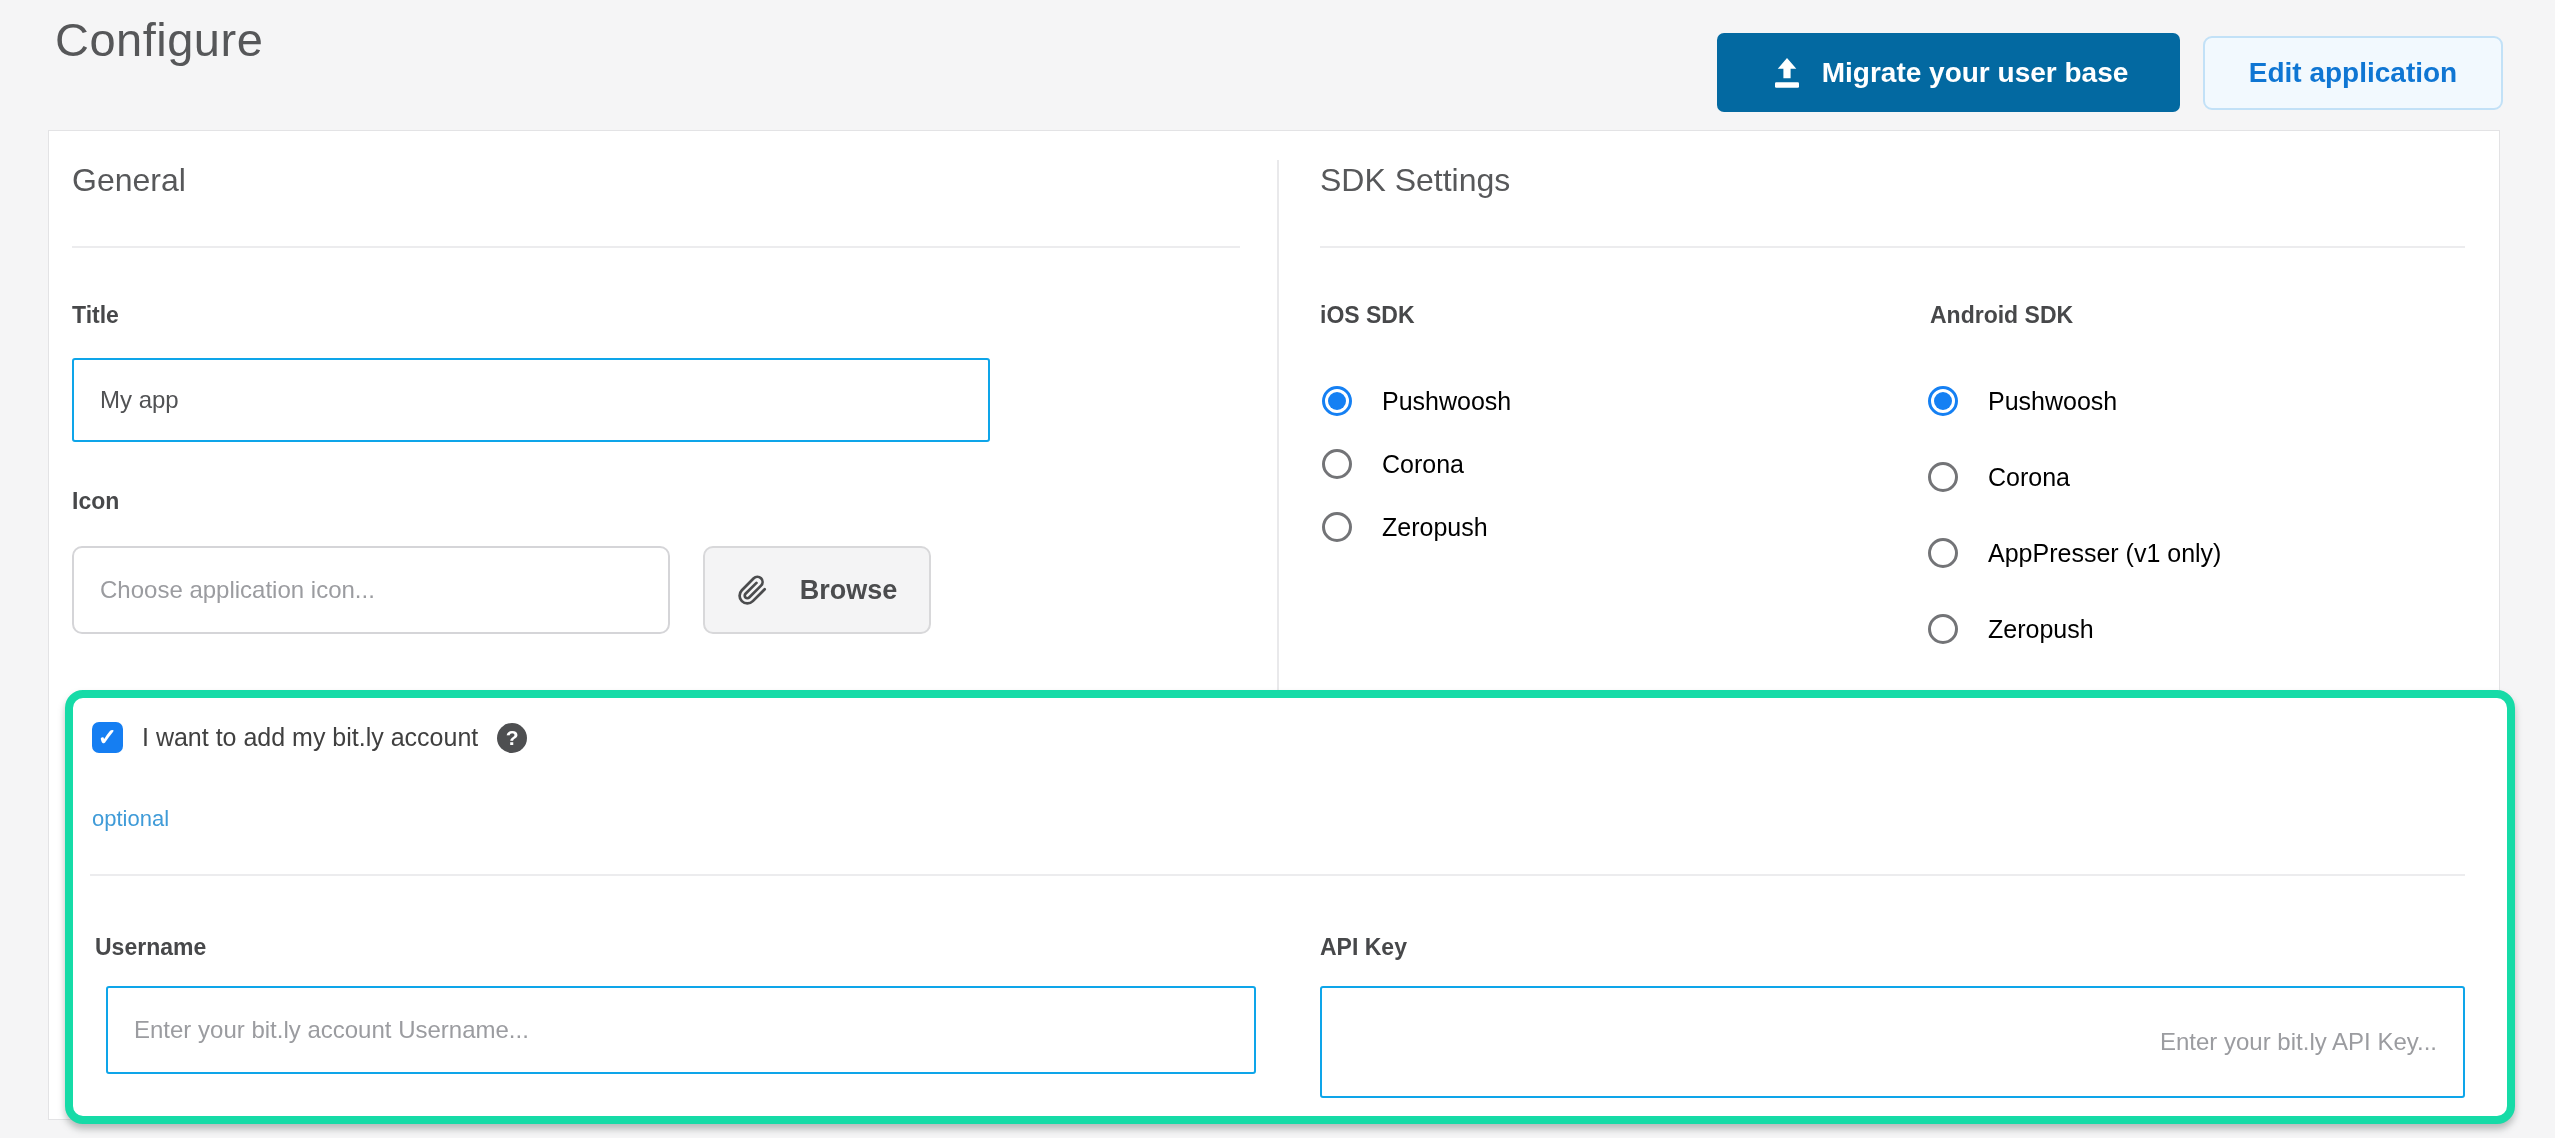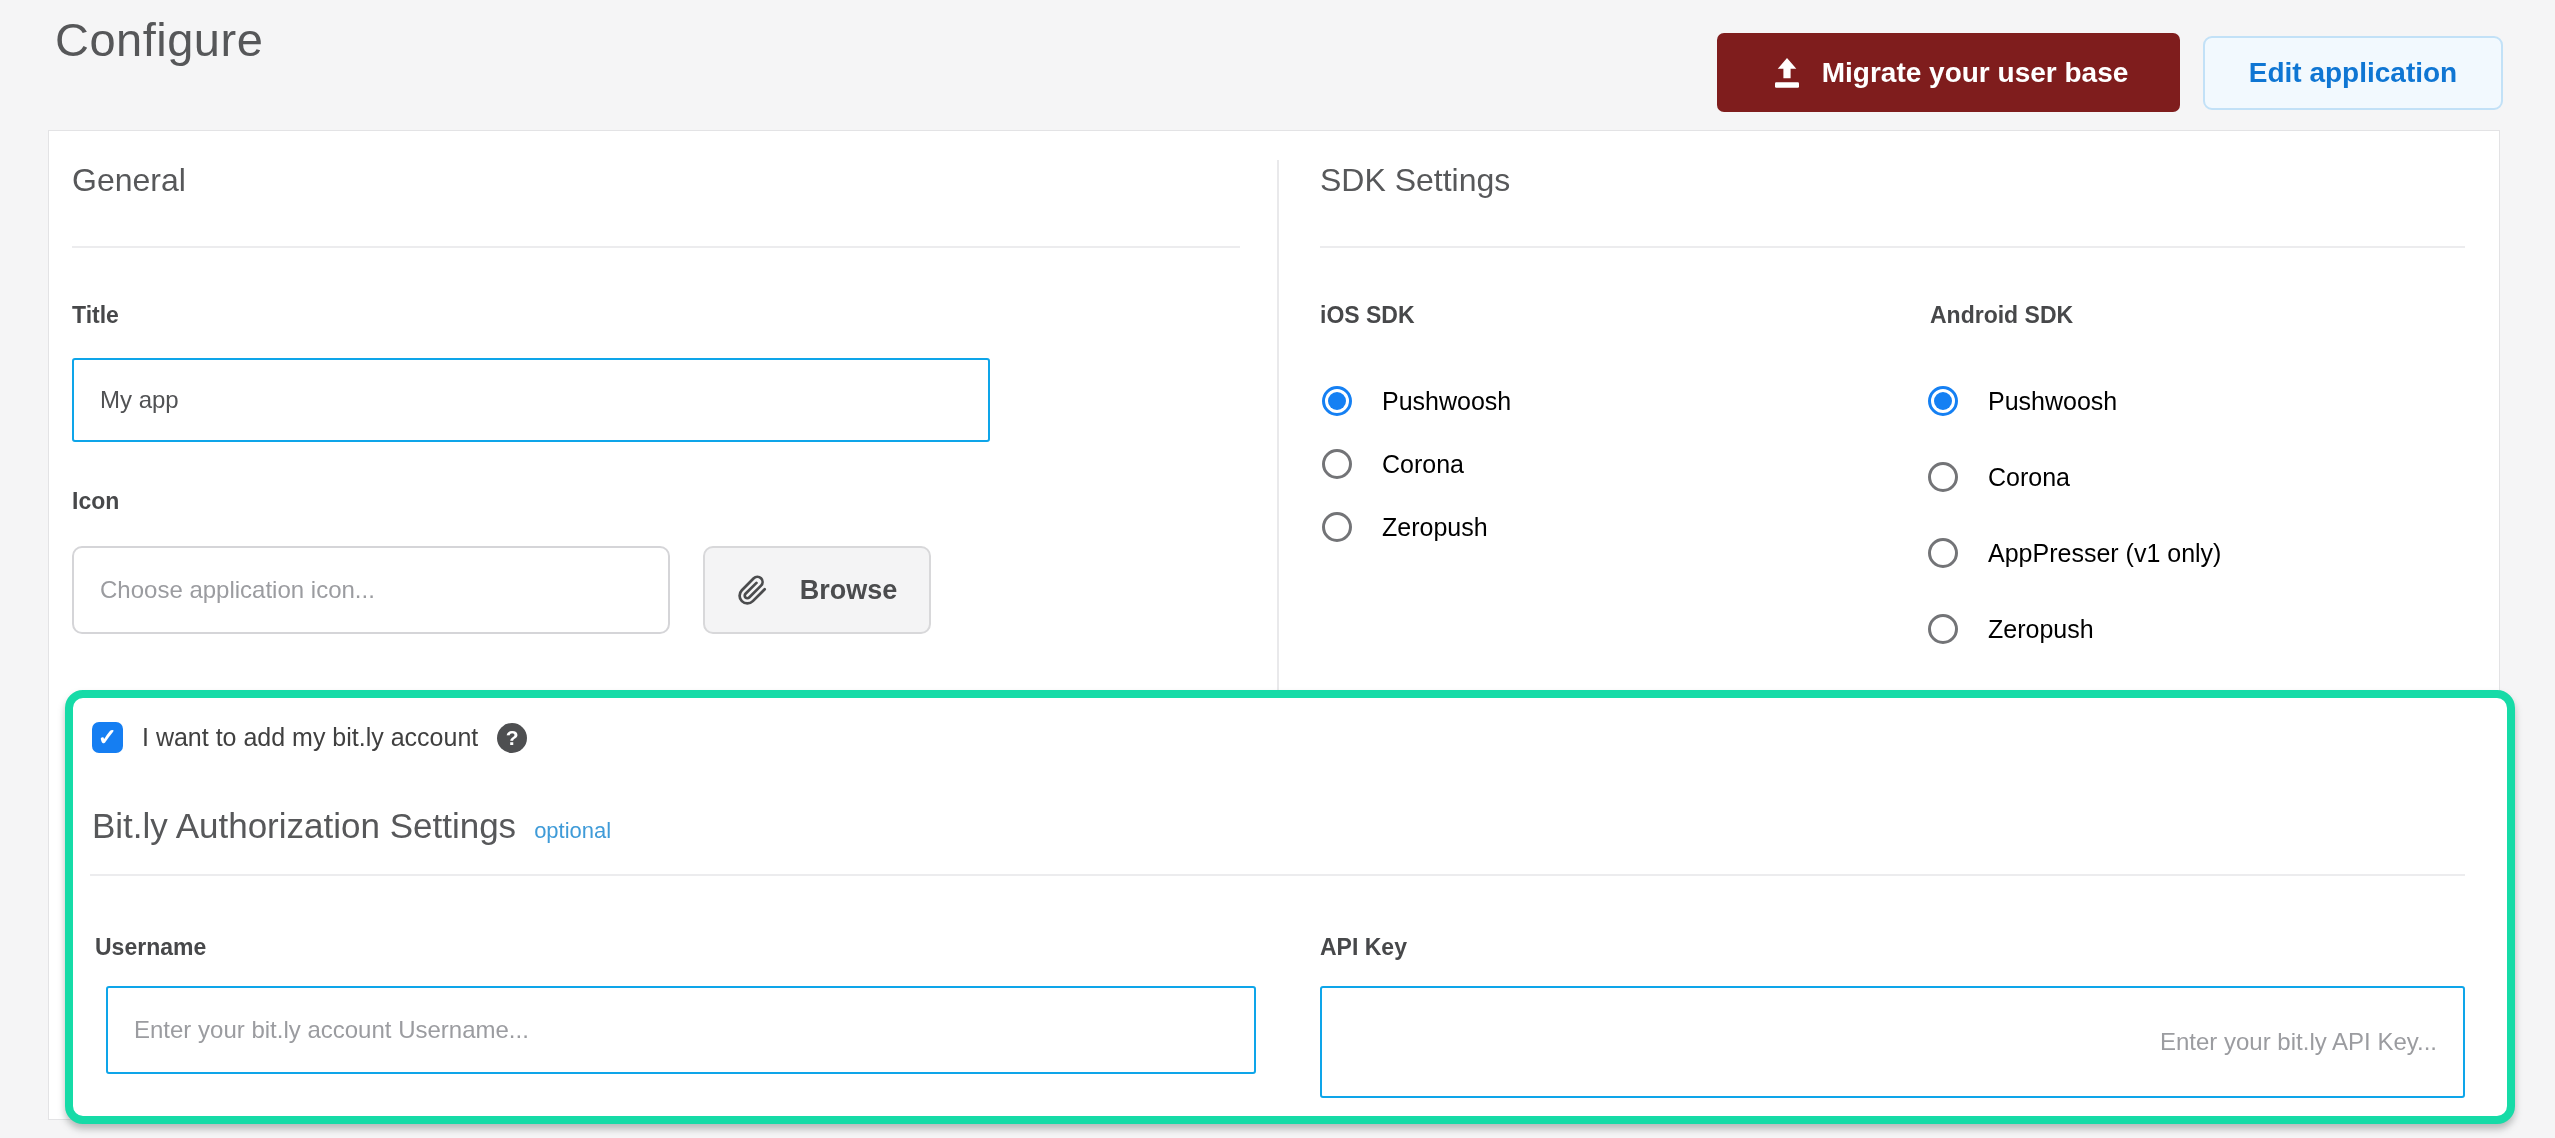--- a/index.html
+++ b/index.html
@@ -11,21 +11,21 @@
   
   .page-title{
     position:absolute;left:55px;top:12px;font-size:47px;color:#565759;
     letter-spacing:.5px;
   }
   .btn{
     position:absolute;display:flex;align-items:center;justify-content:center;
     box-sizing:border-box;cursor:pointer;font-weight:bold;
   }
   .btn-migrate{
-    left:1717px;top:33px;width:463px;height:79px;background:#7f1d1d;
+    left:1717px;top:33px;width:463px;height:79px;background:#0369a1;
     border-radius:7px;color:#ffffff;font-size:28px;gap:17px;border:none;
   }
   .btn-edit{
     left:2203px;top:36px;width:300px;height:74px;background:#f2f9fe;
     border:2px solid #c2e1f7;border-radius:9px;color:#0f76d3;font-size:28px;
   }
   
   .card{
     position:absolute;left:48px;top:130px;width:2452px;height:990px;
     background:#ffffff;border:1px solid #e3e3e5;box-sizing:border-box;
@@ -195,21 +195,20 @@
 
 <div class="green-box"></div>
 
 <div class="chk-row">
   <span class="checkbox">✓</span>
   <span class="chk-label">I want to add my bit.ly account</span>
   <span class="help-icon">?</span>
 </div>
 
 <div class="bitly-heading-row">
-  <span class="bitly-heading">Bit.ly Authorization Settings</span>
   <span class="optional-label">optional</span>
 </div>
 <div class="section-divider div-bitly"></div>
 
 <label class="field-label lbl-username">Username</label>
 <input class="text-input inp-username" type="text" placeholder="Enter your bit.ly account Username..." style="">
 
 <label class="field-label lbl-api">API Key</label>
 <input class="text-input inp-api" type="text" placeholder="Enter your bit.ly API Key..." style="">
 

